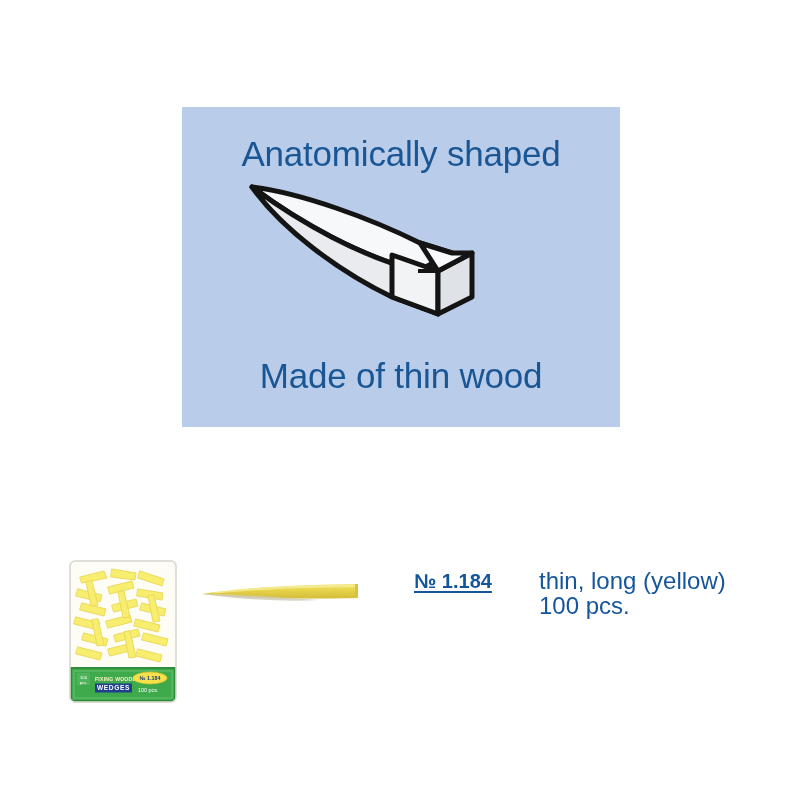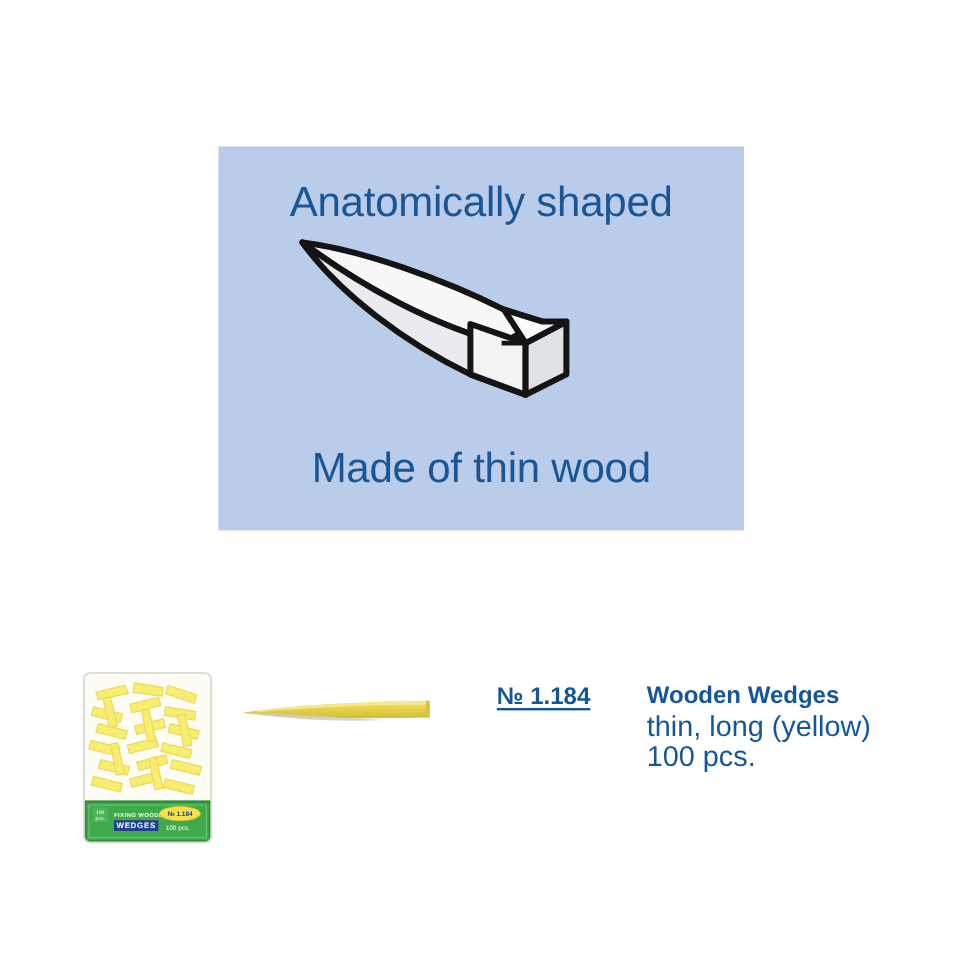--- a/index.html
+++ b/index.html
@@ -12,21 +12,21 @@
     height: 800px;
     position: relative;
     overflow: hidden;
     font-family: "Liberation Sans", sans-serif;
   }
 
   
   #feature-panel {
     position: absolute;
     left: 182px;
-    top: 122px;
+    top: 107px;
     width: 438px;
     height: 320px;
     background: #b9cce9;
     box-sizing: border-box;
   }
   .feature-line {
     position: absolute;
     left: 0;
     width: 100%;
     text-align: center;
@@ -223,18 +223,17 @@
 
       <path d="M14,22 C55,17 100,15 157,14.5 L157,17 C100,17.5 56,19.5 15,23.5 Z" fill="#f8f0a5" opacity="0.7"></path>
 
       <path d="M155,14 L158,14 L158,28 L155,28 Z" fill="#d6c243"></path>
     </svg>
   </div>
 
   <div id="catalog-number">№ 1.184</div>
 
   <div id="product-description">
-    <div id="product-name">Wooden Wedges</div>
     <div class="product-detail">thin, long (yellow)</div>
     <div class="product-detail">100 pcs.</div>
   </div>
 
 </div>
 
 </body></html>

